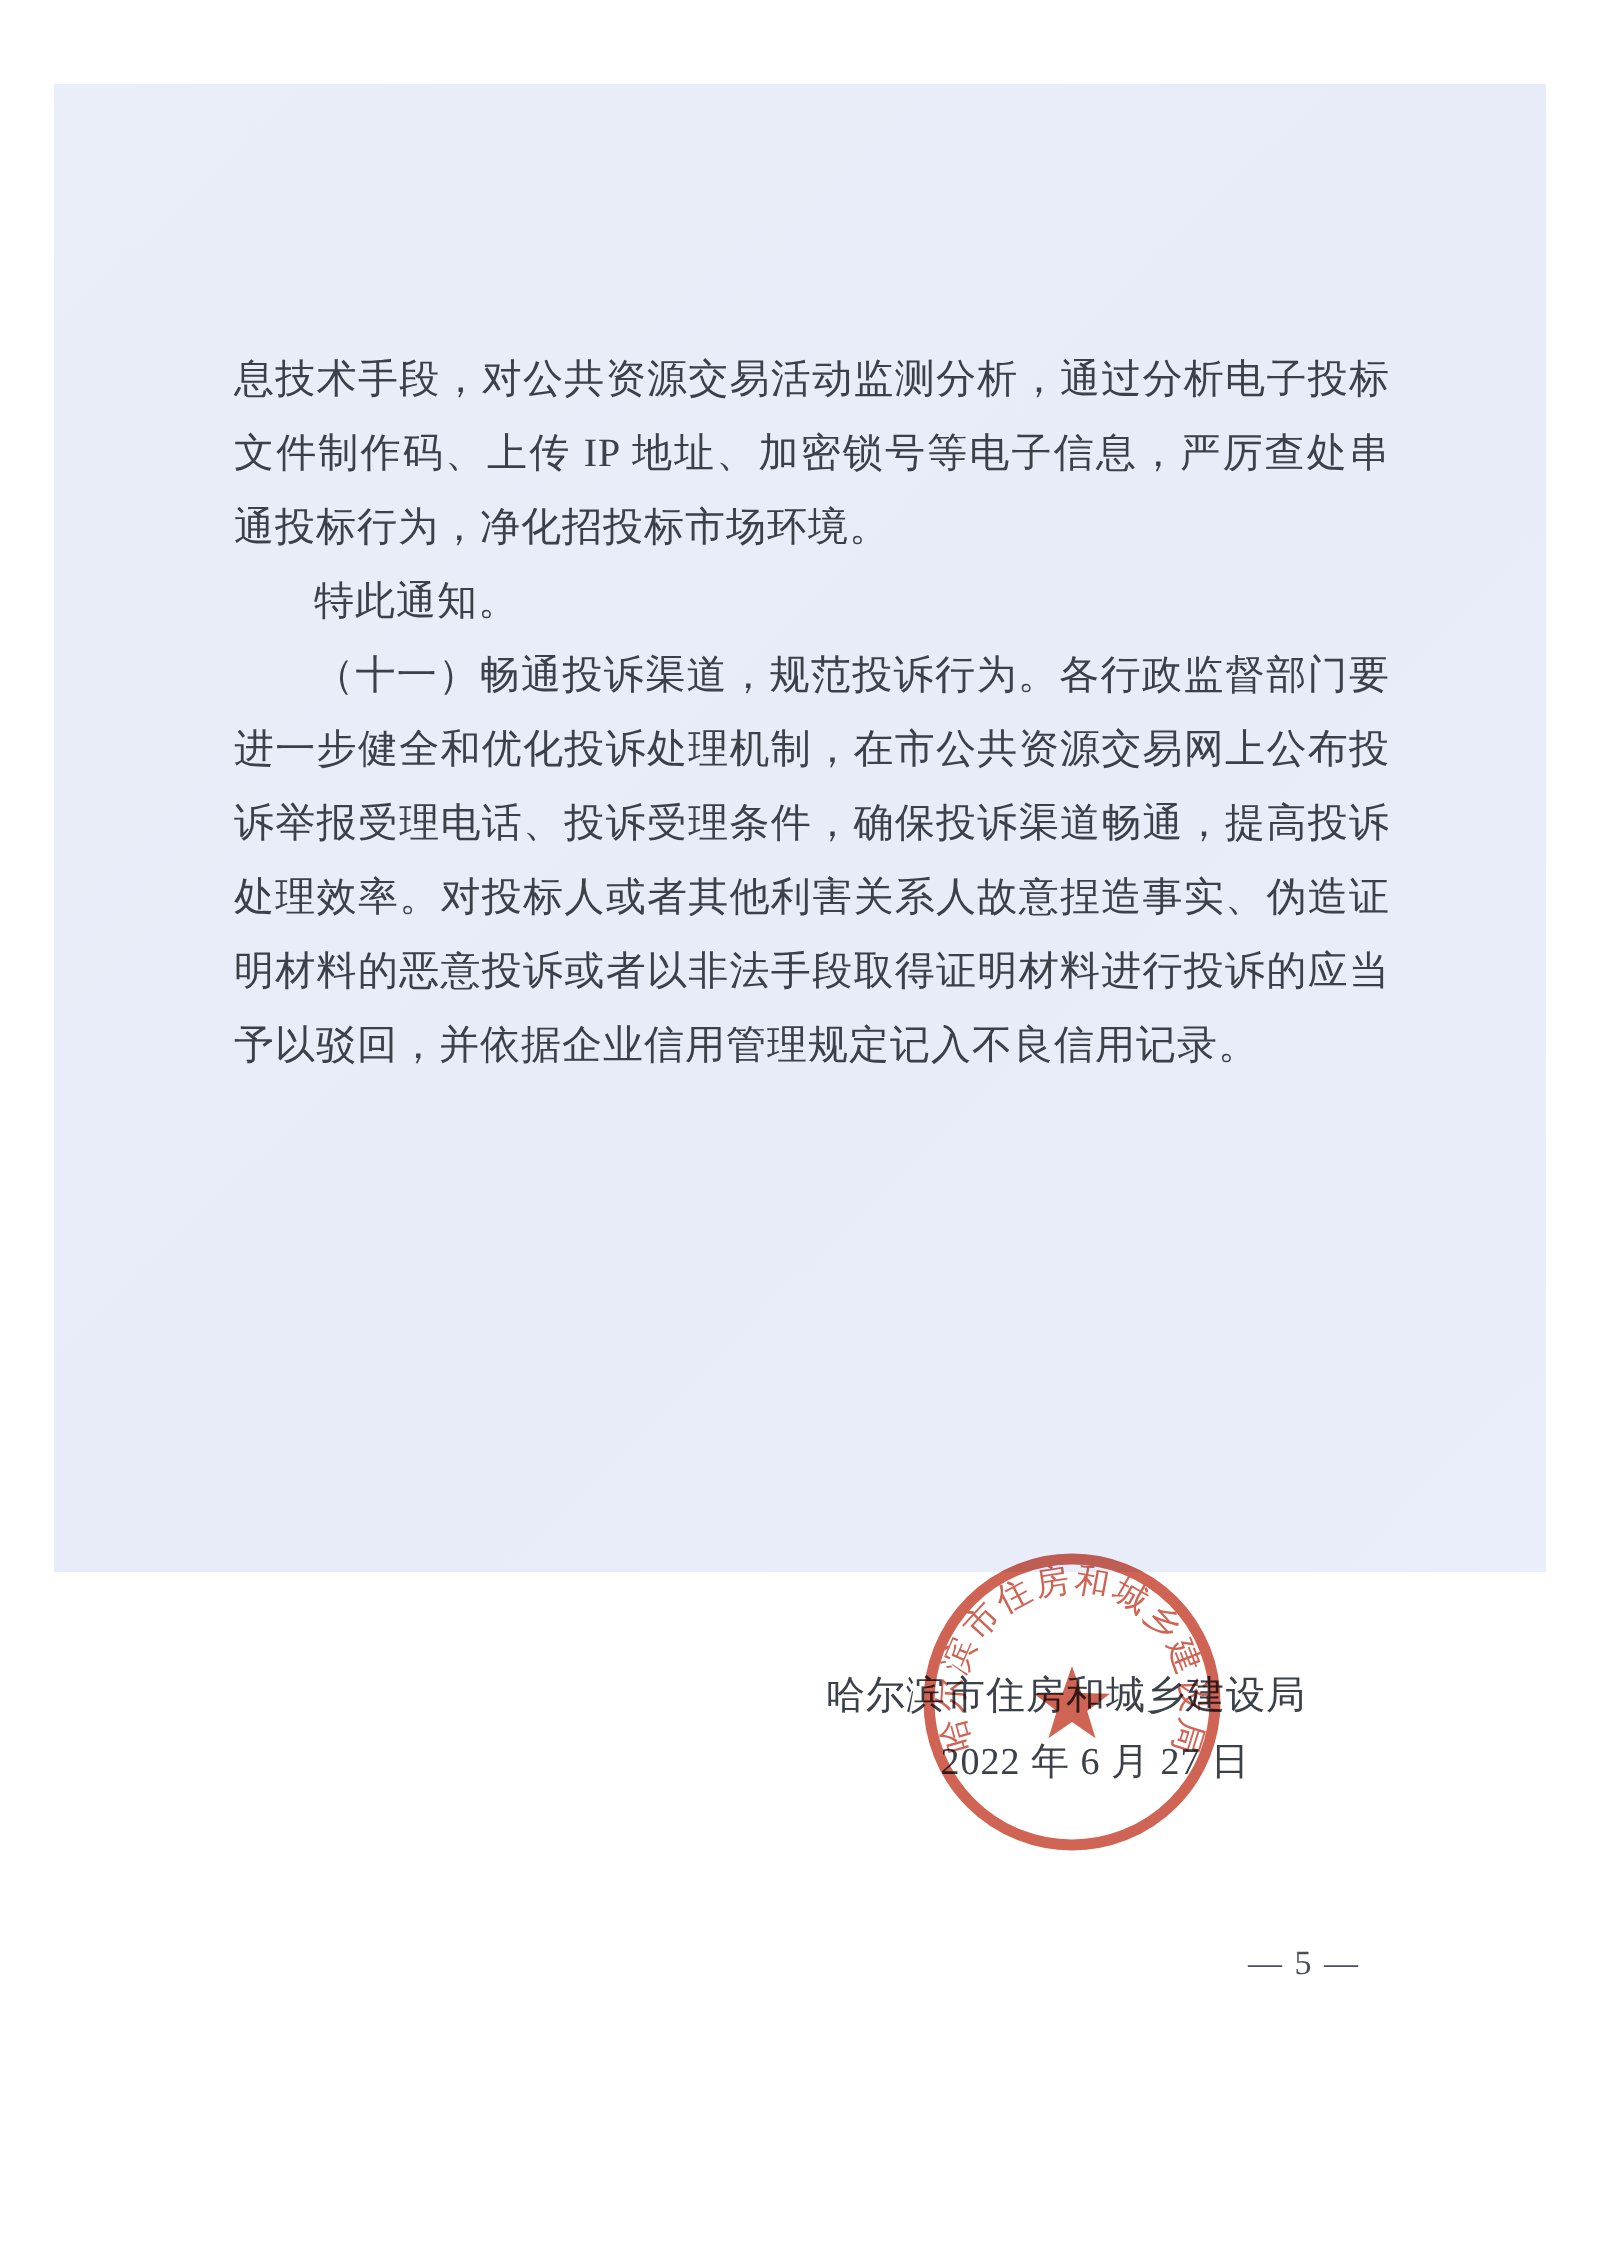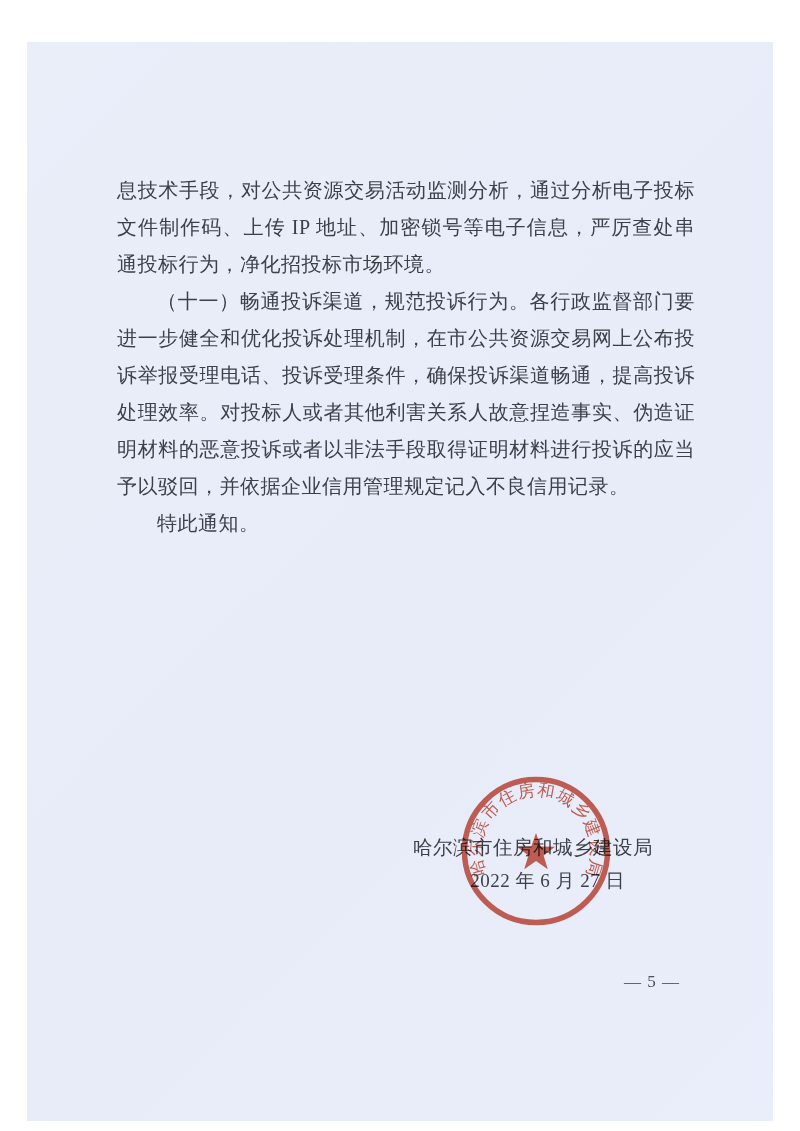--- a/index.html
+++ b/index.html
@@ -10,21 +10,21 @@
     overflow: hidden;
   }
   .canvas {
     position: relative;
     width: 800px; height: 1131px;
     background: #ffffff;
   }
   .scan-page {
     position: absolute;
     left: 27px; top: 42px;
-    width: 746px; height: 1079px;
+    width: 746px; height: 744px;
     background: linear-gradient(135deg, #eaeef9 0%, #e8ecf8 55%, #eaeefa 100%);
   }
   .body-text {
     position: absolute;
     left: 90px; top: 130px;
     width: 578px;
     font-size: 20px;
     line-height: 37px;
     letter-spacing: 0.5px;
     color: #3b4049;
@@ -73,22 +73,22 @@
   }
 </style>
 </head>
 <body>
 
 <div class="canvas">
   <div class="scan-page">
 
     <div class="body-text">
       <p>息技术手段，对公共资源交易活动监测分析，通过分析电子投标文件制作码、上传 IP 地址、加密锁号等电子信息，严厉查处串通投标行为，净化招投标市场环境。</p>
+      <p class="indent">特此通知。</p>
       <p class="indent">（十一）畅通投诉渠道，规范投诉行为。各行政监督部门要进一步健全和优化投诉处理机制，在市公共资源交易网上公布投诉举报受理电话、投诉受理条件，确保投诉渠道畅通，提高投诉处理效率。对投标人或者其他利害关系人故意捏造事实、伪造证明材料的恶意投诉或者以非法手段取得证明材料进行投诉的应当予以驳回，并依据企业信用管理规定记入不良信用记录。</p>
-      <p class="indent">特此通知。</p>
     </div>
 
     <div class="sig-agency">哈尔滨市住房和城乡建设局</div>
 
     <div class="sig-date">2022 年 6 月 27 日</div>
 
     <svg class="seal" viewBox="0 0 160 160" xmlns="http://www.w3.org/2000/svg">
       <defs>
         <path id="sealArc" d="M 30.2 103.2 A 55 55 0 1 1 129.8 103.2" fill="none"></path>
       </defs>

